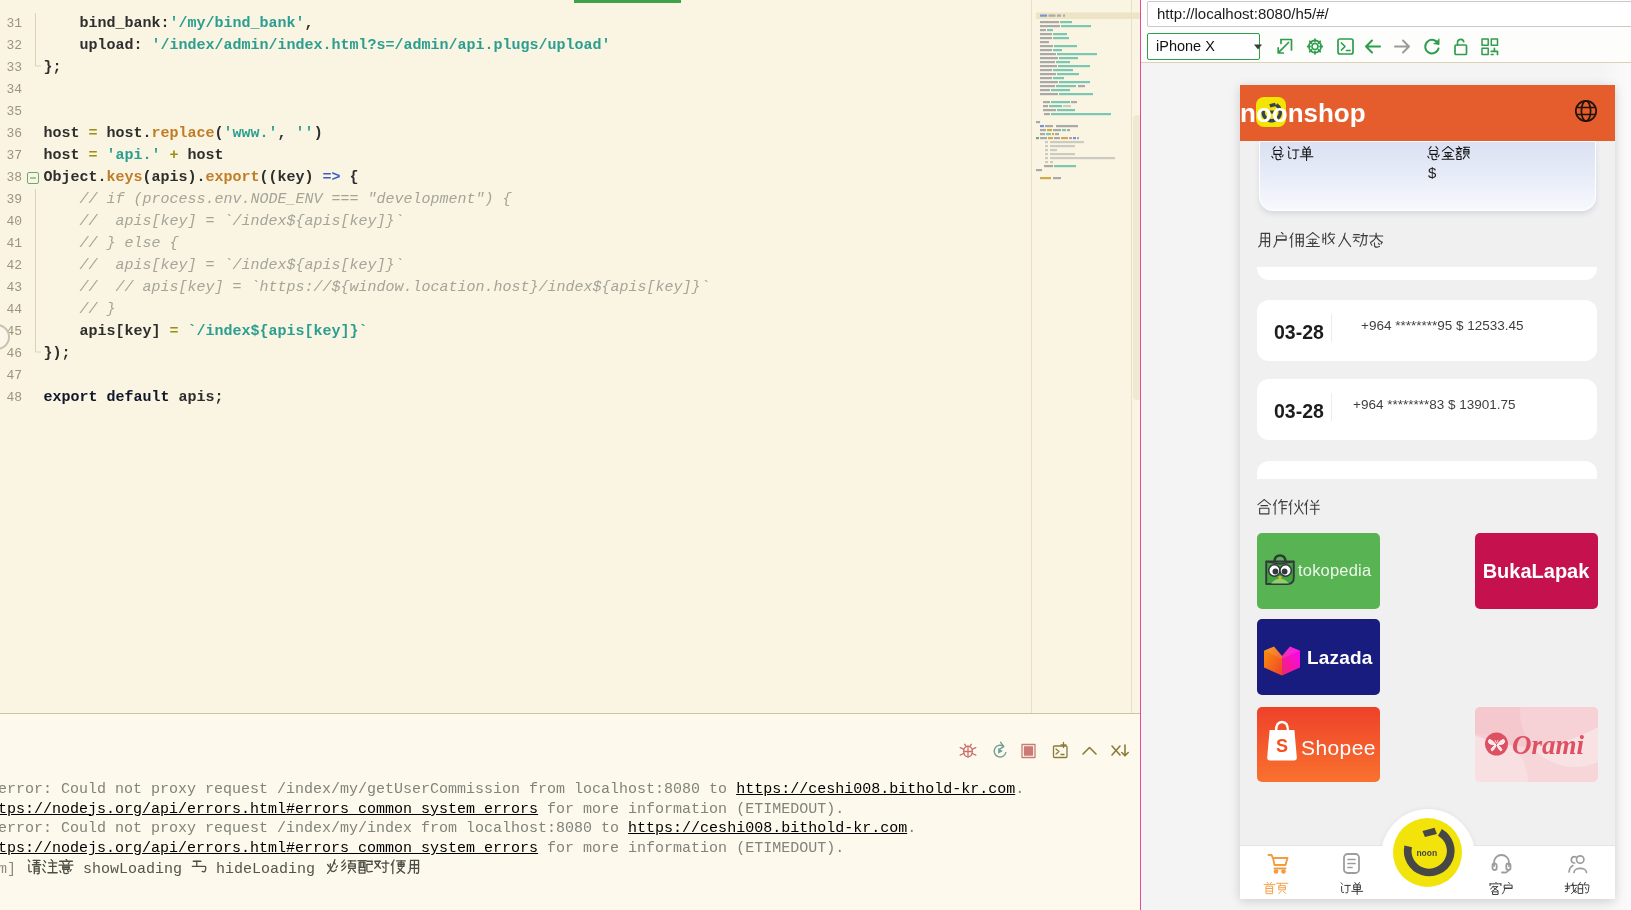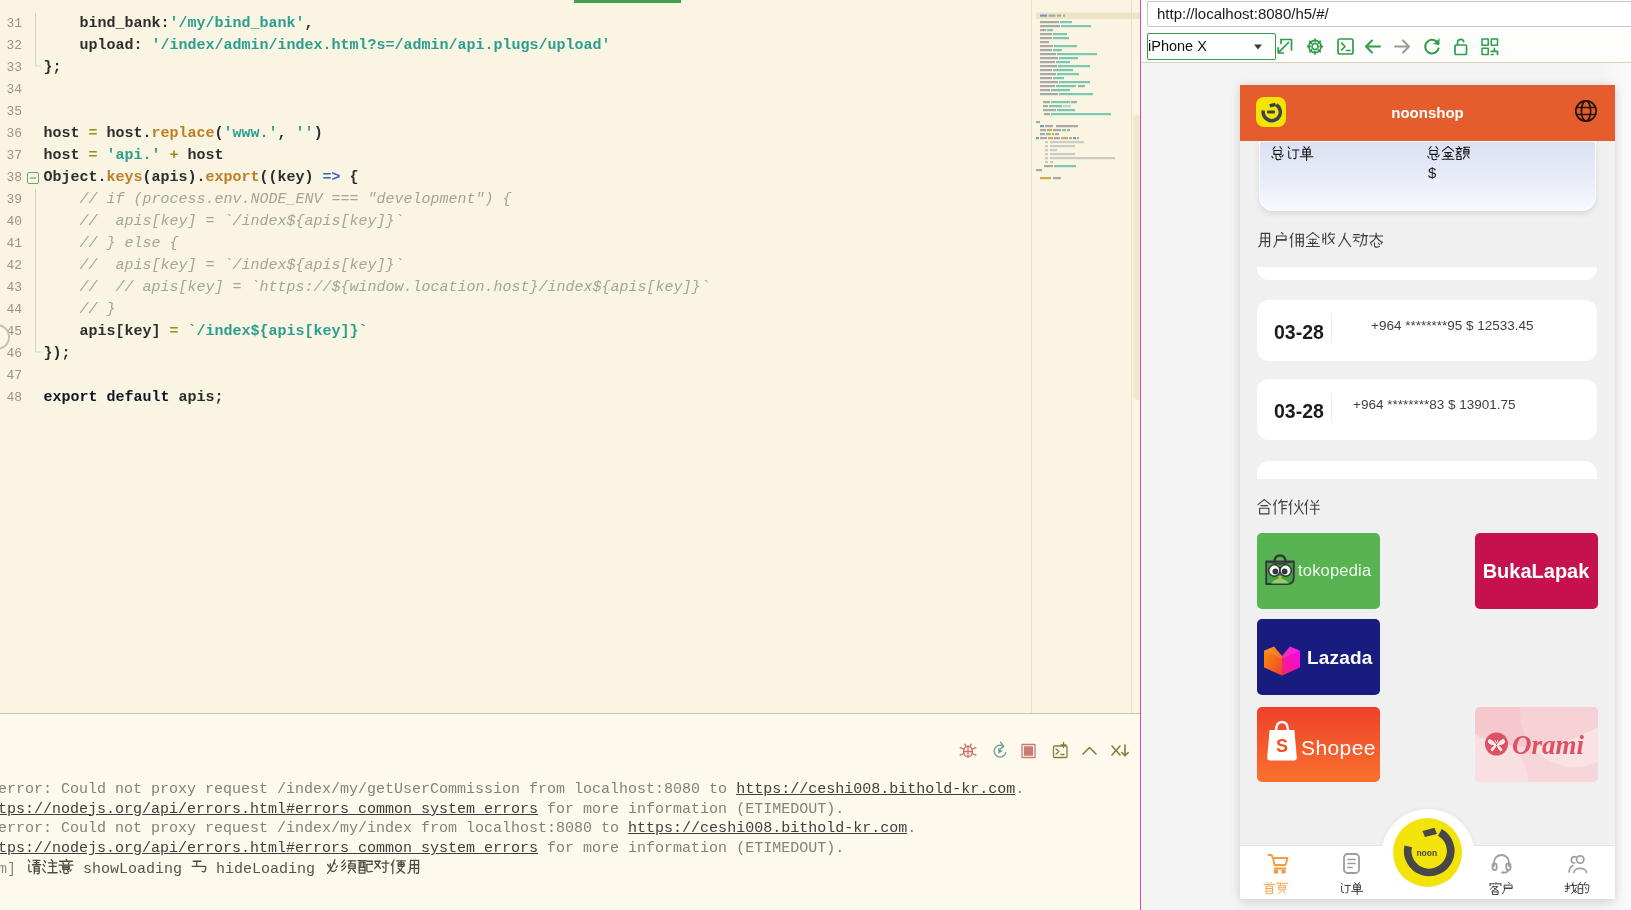--- a/index.html
+++ b/index.html
@@ -4,21 +4,21 @@
 *{margin:0;padding:0;box-sizing:border-box}
 html,body{width:1631px;height:910px;overflow:hidden}
 body{font-family:"Liberation Sans",sans-serif;position:relative;background:#fff}
 .abs{position:absolute}
 #editor{left:0;top:0;width:1140px;height:713px;background:#faf5e2;overflow:hidden}
 .ln{position:absolute;left:0;width:22px;text-align:right;font-family:"Liberation Mono",monospace;font-size:13px;line-height:22px;color:#9d9480;height:22px}
 .cl{position:absolute;left:43.5px;font-family:"Liberation Mono",monospace;font-size:15px;line-height:22px;height:22px;color:#2e2e2e;white-space:pre;font-weight:bold}
 .str{color:#2b9e8f}.kw{color:#4343c0;font-style:italic}.fn{color:#c07d28}.op{color:#9a8f15}.cm{color:#a4a49a;font-style:italic;font-weight:normal}.ek{color:#0f172a}.arr{color:#3d5cc4}
 #console{left:0;top:713px;width:1140px;height:197px;background:#fdfaed;border-top:1px solid #cdc4a4}
 .con{position:absolute;font-family:"Liberation Mono",monospace;font-size:15px;line-height:20px;height:20px;color:#82837b;white-space:pre}
-.con a{color:#404040;text-decoration:underline}
+.con a{color:#000000;text-decoration:underline}
 #browser{left:1140px;top:0;width:491px;height:910px;background:#f4f4f4;border-left:1px solid #ec4899}
 #phone{position:absolute;left:99px;top:85px;width:375px;height:814px;background:#f0f0f0;box-shadow:0 2px 10px rgba(0,0,0,.16);overflow:hidden}
 .card{position:absolute;background:#fff;left:17px;width:340px}
 .pcard{position:absolute;width:123px;height:76px;border-radius:5px;overflow:hidden}
 </style></head><body>
 
 <svg width="0" height="0" style="position:absolute">
 <defs>
 <g id="u603B">
 <path d="M34 4 L20 22"></path>
@@ -477,21 +477,21 @@
 <path d="M128 14 L134.5 7.5 L141 14" stroke="#8a7b3a" stroke-width="1.6"></path>
 <g stroke="#8a7b3a" stroke-width="1.6">
 <path d="M157 6 L165 15 M165 6 L157 15"></path>
         <path d="M170 5 V15.5 M166.8 12.5 L170 15.8 L173.2 12.5"></path>
 </g>
 </svg>
 </div>
 <div class="abs" id="browser">
 <div class="abs" style="left:0;top:0;width:491px;height:63px;background:#fdfdfb"></div>
 <div class="abs" style="left:6px;top:1px;width:488px;height:26px;border:1px solid #c9c9c9;border-radius:2px;background:#fff;font-size:15px;color:#1c1c1c;line-height:24px;padding-left:9px">http://localhost:8080/h5/#/</div>
-<div class="abs" style="left:6px;top:33px;width:129px;height:27px;border:1.5px solid #2e9d4c;border-radius:2px;background:#fff;font-size:14.5px;color:#111;line-height:24px;">iPhone X</div>
+<div class="abs" style="left:6px;top:33px;width:113px;height:27px;border:1.5px solid #2e9d4c;border-radius:2px;background:#fff;font-size:14.5px;color:#111;line-height:24px;padding-left:8px">iPhone X</div>
 <svg class="abs" style="left:112px;top:43px" width="10" height="8">
       <path d="M1 1.5 L5 6.5 L9 1.5 Z" fill="#3c3c3c"></path>
     </svg>
 <svg class="abs" style="left:129px;top:37px" width="240" height="20" fill="none" stroke="#2e9d4c" stroke-width="1.7" stroke-linecap="round" stroke-linejoin="round">
 <path d="M11 2.5 H21.5 V13"></path>
       <path d="M11 2.5 V6.5 M18.5 5.5 L8.2 15.8 M8.2 10.8 V16 H13.4"></path>
 <g transform="translate(45,9.5)">
         <circle r="3" stroke-width="1.6"></circle>
         <g stroke-width="1.8">
 <path d="M0 -7.3 V-5 M0 7.3 V5 M-7.3 0 H-5 M7.3 0 H5 M-5.2 -5.2 L-3.5 -3.5 M5.2 5.2 L3.5 3.5 M-5.2 5.2 L-3.5 3.5 M5.2 -5.2 L3.5 -3.5"></path>
@@ -526,21 +526,21 @@
 <div id="phone">
 <div class="abs" style="left:0;top:0;width:375px;height:56px;background:#e55d2c"></div>
 <svg class="abs" style="left:16px;top:11.5px" width="30" height="30">
 <rect width="30" height="30" rx="8" fill="#f3e403"></rect>
 <g fill="none" stroke="#3a4150">
           <path d="M7.3 13.5 A 8.6 8.6 0 1 0 20.3 7.8" stroke-width="3.5"></path>
         </g>
 <path d="M13.2 7.2 L19 5.7 L20.2 8.9 L14.4 10.5 Z" fill="#3a4150"></path>
 <rect x="11" y="13.6" width="8" height="2.8" rx="1" fill="#3a4150"></rect>
 </svg>
-<div class="abs" style="left:0;top:0;width:375px;height:56px;line-height:56px;text-align:center;color:#fff;font-size:15px;font-weight:bold">noonshop</div>
+<div class="abs" style="left:0;top:0;width:375px;height:56px;line-height:56px;color:#fff;font-size:26px;font-weight:bold">noonshop</div>
 <svg class="abs" style="left:334px;top:14px" width="24" height="24" fill="none" stroke="#20130a" stroke-width="1.7">
 <circle cx="12" cy="12" r="10.2"></circle>
         <ellipse cx="12" cy="12" rx="4.6" ry="10.2"></ellipse>
 <path d="M2.2 8.5 H21.8 M2.2 15.5 H21.8" stroke-width="1.5"></path>
 </svg>
 <div class="abs" style="left:18.5px;top:56px;width:337px;height:70px;border-radius:0 0 14px 14px;border:1.5px solid #fff;background:linear-gradient(180deg,#dbe1f3 0%,#e9edf8 55%,#f7f9fd 100%);box-shadow:0 3px 5px rgba(140,150,180,.25)"></div>
 <div class="abs" style="left:30px;top:61px"><svg width="44.1" height="15.0" viewBox="0 0 294 100" style="" fill="none" stroke="#141414" stroke-width="7.0" stroke-linecap="round" stroke-linejoin="round">
           <use href="#u603B" x="0"></use>
           <use href="#u8BA2" x="97"></use>
           <use href="#u5355" x="194"></use>
@@ -558,21 +558,21 @@
           <use href="#u91D1" x="288"></use>
           <use href="#u6536" x="384"></use>
           <use href="#u5165" x="480"></use>
           <use href="#u52A8" x="576"></use>
           <use href="#u6001" x="672"></use>
         </svg></div>
 <div class="card" style="top:182px;height:13px;border-radius:0 0 12px 12px"></div>
 <div class="card" style="top:215px;height:61px;border-radius:12px"></div>
 <div class="abs" style="left:34px;top:235.5px;font-size:19.5px;font-weight:bold;color:#1d1d1d">03-28</div>
 <div class="abs" style="left:91px;top:229px;width:1px;height:28px;background:#ececec"></div>
-<div class="abs" style="left:131px;top:233.0px;font-size:13.5px;color:#3f3f3f">+964 ********95 $ 12533.45</div>
+<div class="abs" style="left:121px;top:233.0px;font-size:13.5px;color:#3f3f3f">+964 ********95 $ 12533.45</div>
 <div class="card" style="top:294px;height:61px;border-radius:12px"></div>
 <div class="abs" style="left:34px;top:314.5px;font-size:19.5px;font-weight:bold;color:#1d1d1d">03-28</div>
 <div class="abs" style="left:91px;top:308px;width:1px;height:28px;background:#ececec"></div>
 <div class="abs" style="left:113px;top:312.0px;font-size:13.5px;color:#3f3f3f">+964 ********83 $ 13901.75</div>
 <div class="card" style="top:376px;height:18px;border-radius:12px 12px 0 0"></div>
 <div class="abs" style="left:16px;top:414px"><svg width="64.0" height="16.5" viewBox="0 0 388 100" style="" fill="none" stroke="#3d3d3d" stroke-width="6.8" stroke-linecap="round" stroke-linejoin="round">
           <use href="#u5408" x="0"></use>
           <use href="#u4F5C" x="96"></use>
           <use href="#u4F19" x="192"></use>
           <use href="#u4F34" x="288"></use>

